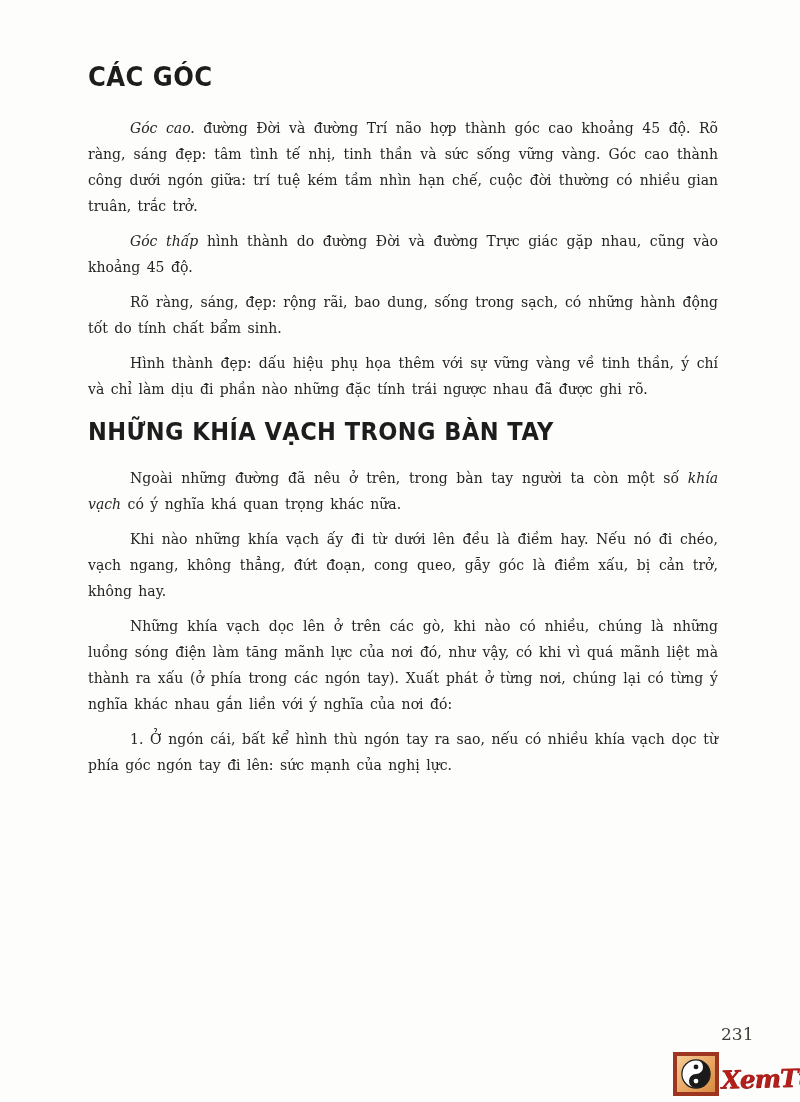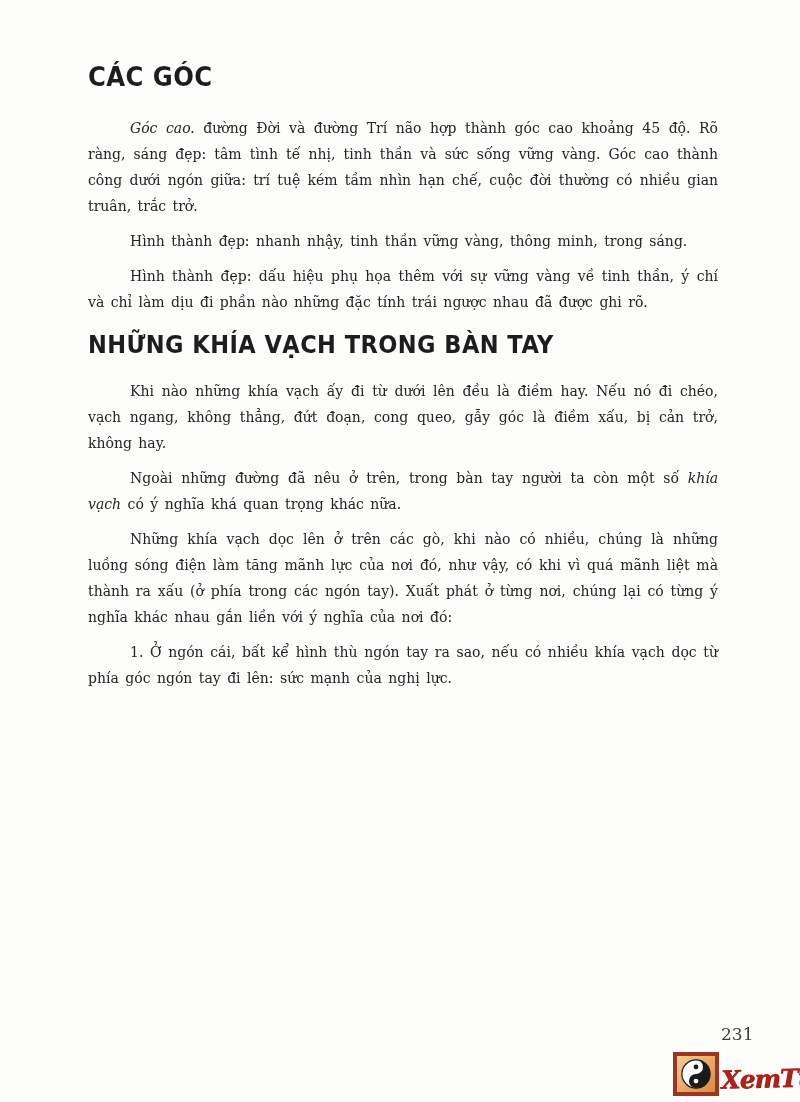--- a/index.html
+++ b/index.html
@@ -98,33 +98,34 @@
 </head>
 <body>
 
 <div class="page">
   <main class="content">
 
     <h1 class="section-heading">CÁC GÓC</h1>
 
     <p class="para"><i>Góc cao.</i><span> đường Đời và đường Trí não hợp thành góc cao khoảng 45 độ. Rõ ràng, sáng đẹp: tâm tình tế nhị, tinh thần và sức sống vững vàng. Góc cao thành công dưới ngón giữa: trí tuệ kém tầm nhìn hạn chế, cuộc đời thường có nhiều gian truân, trắc trở.</span></p>
 
+    <p class="para"><i>Góc thấp</i><span> hình thành do đường Đời và đường Trực giác gặp nhau, cũng vào khoảng 45 độ.</span></p>
+
+    <p class="para"><span>Rõ ràng, sáng, đẹp: rộng rãi, bao dung, sống trong sạch, có những hành động tốt do tính chất bẩm sinh.</span></p>
 
 
-
-    <p class="para"><span>Hình thành đẹp: nhanh nhậy, tinh thần vững vàng, thông minh, trong sáng.</span></p>
 
 
     <p class="para"><span>Hình thành đẹp: dấu hiệu phụ họa thêm với sự vững vàng về tinh thần, ý chí và chỉ làm dịu đi phần nào những đặc tính trái ngược nhau đã được ghi rõ.</span></p>
 
     <h2 class="section-heading">NHỮNG KHÍA VẠCH TRONG BÀN TAY</h2>
 
+    <p class="para"><span>Ngoài những đường đã nêu ở trên, trong bàn tay người ta còn một số </span><i>khía vạch</i><span> có ý nghĩa khá quan trọng khác nữa.</span></p>
+
     <p class="para"><span>Khi nào những khía vạch ấy đi từ dưới lên đều là điềm hay. Nếu nó đi chéo, vạch ngang, không thẳng, đứt đoạn, cong queo, gẫy góc là điềm xấu, bị cản trở, không hay.</span></p>
-
-    <p class="para"><span>Ngoài những đường đã nêu ở trên, trong bàn tay người ta còn một số </span><i>khía vạch</i><span> có ý nghĩa khá quan trọng khác nữa.</span></p>
 
     <p class="para"><span>Những khía vạch dọc lên ở trên các gò, khi nào có nhiều, chúng là những luồng sóng điện làm tăng mãnh lực của nơi đó, như vậy, có khi vì quá mãnh liệt mà thành ra xấu (ở phía trong các ngón tay). Xuất phát ở từng nơi, chúng lại có từng ý nghĩa khác nhau gắn liền với ý nghĩa của nơi đó:</span></p>
 
     <p class="para"><span>1. Ở ngón cái, bất kể hình thù ngón tay ra sao, nếu có nhiều khía vạch dọc từ phía góc ngón tay đi lên: sức mạnh của nghị lực.</span></p>
 
   </main>
 
   <footer class="page-footer">
     <span class="page-number">231</span>
 

